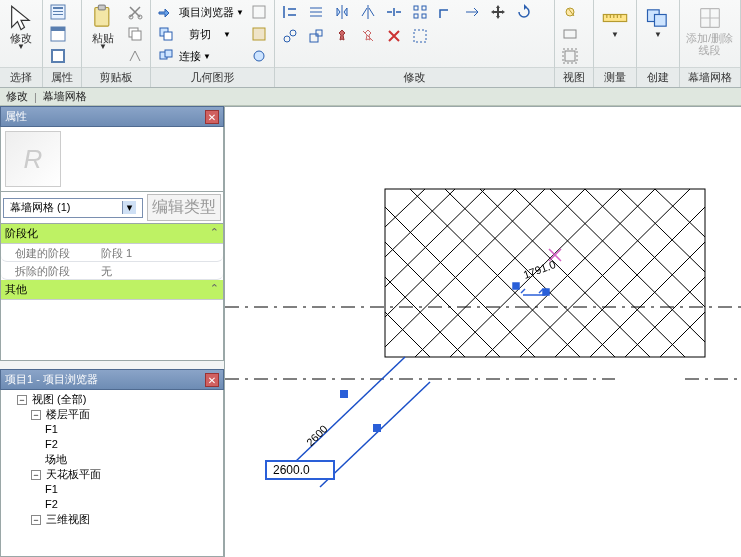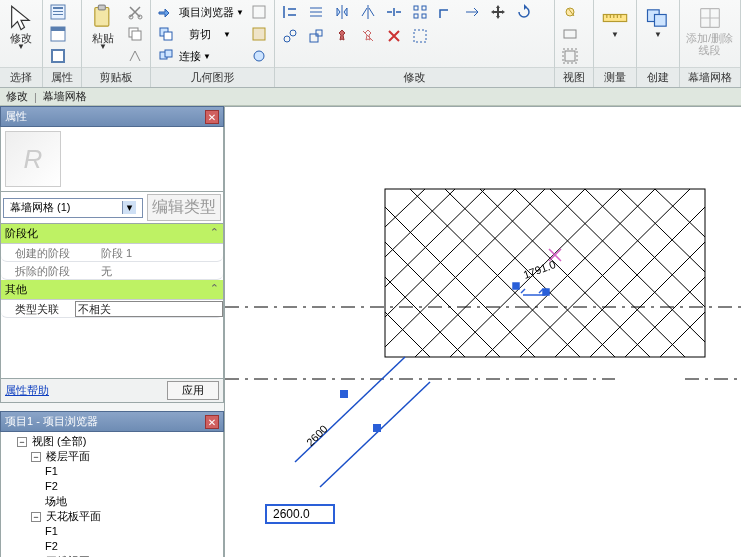--- a/index.html
+++ b/index.html
@@ -221,21 +221,20 @@
   }
   .canvas svg { position:absolute; top:0; left:0; }
   .dim-input {
     position:absolute;
     border:2px solid #2a5fd8;
     background:#fff;
     color:#000;
     font-size:12px;
     padding:1px 6px;
     width: 70px;
-    margin-top: 44px;
   }
 </style>
 </head>
 <body>
 
 <div class="ribbon">
 
   <div class="rgroup">
     <div class="tools">
       <div class="tbtn big">
@@ -559,29 +558,21 @@
           <span class="v">阶段 1</span>
         </div>
         <div class="prop-row">
           <span class="k">拆除的阶段</span>
           <span class="v">无</span>
         </div>
         <div class="prop-section">
           <span>其他</span>
           <span class="exp">⌃</span>
         </div>
-        <div class="prop-row">
-          <span class="k" style="color:#222">类型关联</span>
-          <input class="v" value="不相关" style="">
-        </div>
         <div style="height:60px"></div>
-      </div>
-      <div class="prop-footer">
-        <a>属性帮助</a>
-        <button>应用</button>
       </div>
     </div>
 
     <div class="browser-panel">
       <div class="panel-title">
         <span>项目1 - 项目浏览器</span>
         <span class="x">✕</span>
       </div>
       <div class="tree">
         <ul>

